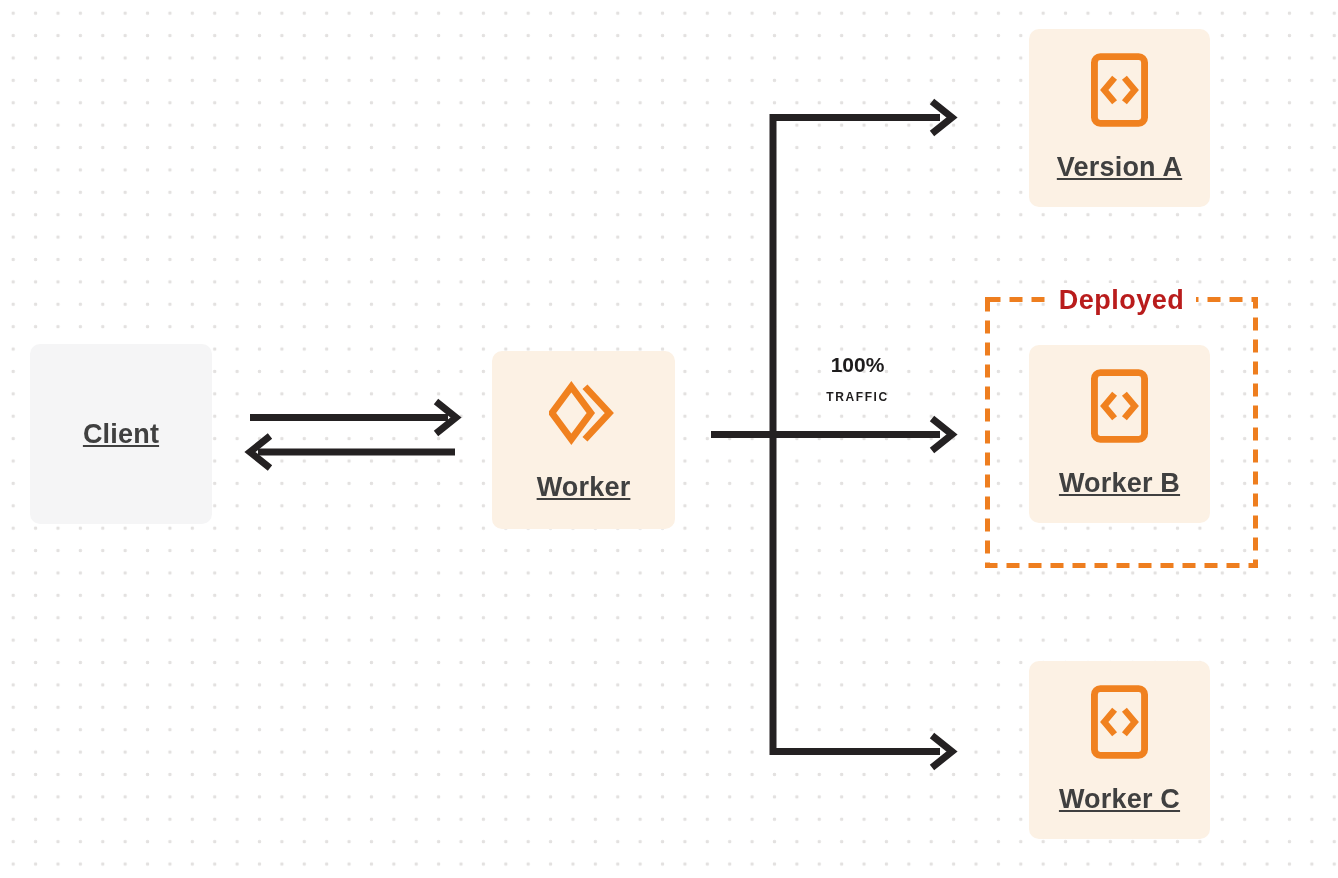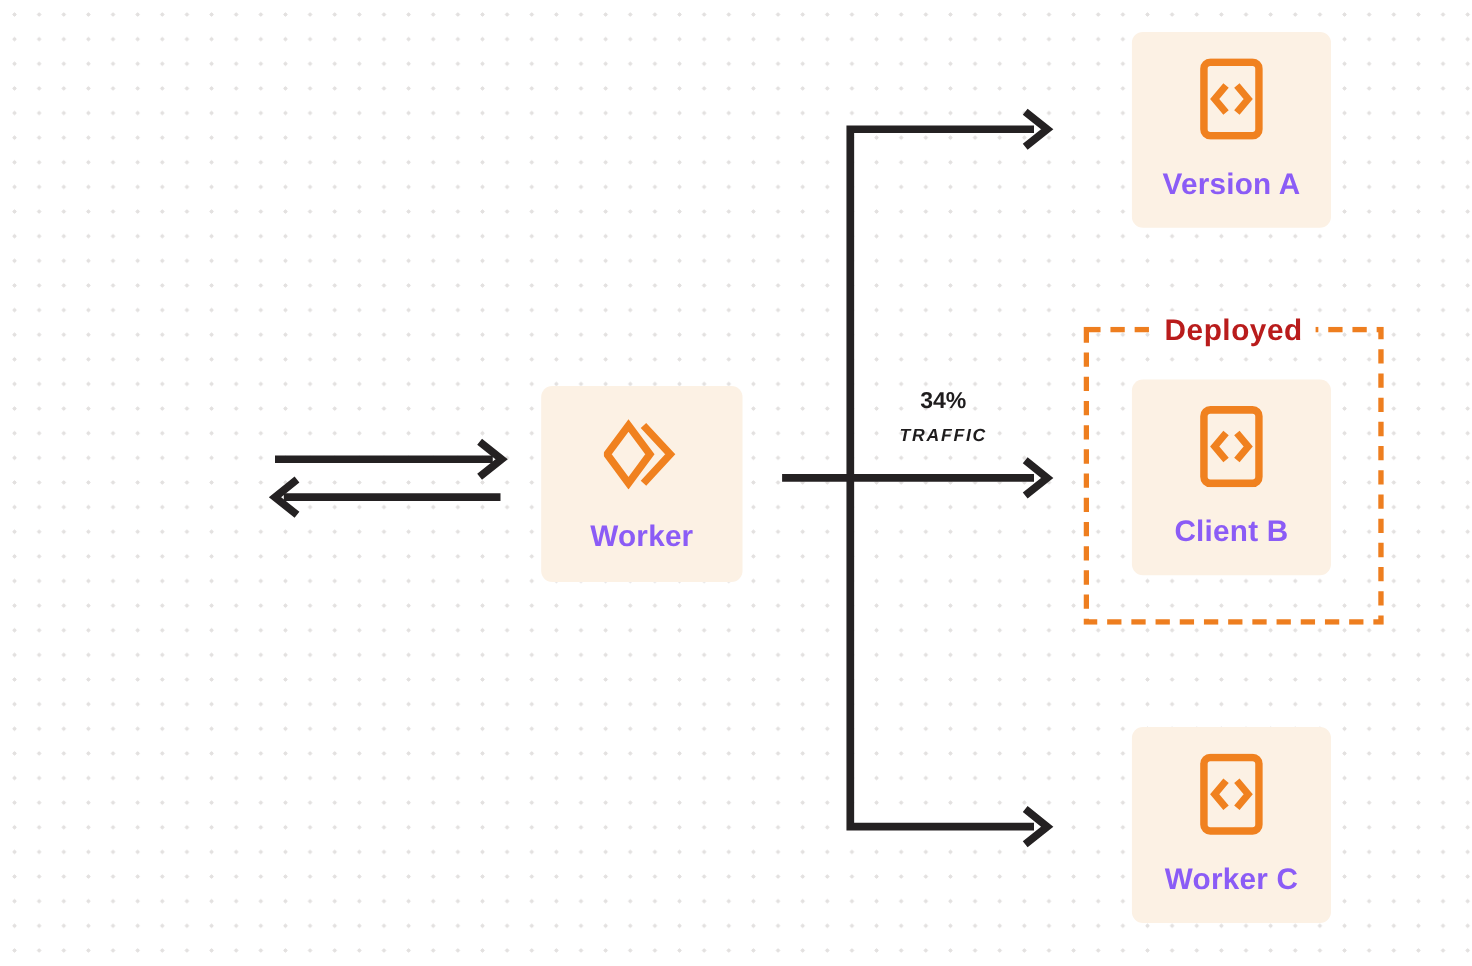--- a/index.html
+++ b/index.html
@@ -15,22 +15,22 @@
   }
   .node{
     position:absolute;
     border-radius:10px;
     display:flex;flex-direction:column;align-items:center;
     box-sizing:border-box;
   }
   .node.gray{background:#f5f5f6;justify-content:center;}
   .node.cream{background:#fcf1e4;}
   .node-label{
-    font-weight:700;font-size:27px;color:#8b5cf6;line-height:32px;
-    letter-spacing:.2px;white-space:nowrap;
+    font-weight:700;font-size:27px;color:#404040;line-height:32px;
+    letter-spacing:.2px;white-space:nowrap;text-decoration:underline;
   }
   .worker-node{padding-top:30px;}
   .worker-node .node-label{margin-top:26px;}
   .version-node{padding-top:24px;}
   .version-node .node-label{margin-top:24px;}
   svg.connectors{position:absolute;left:0;top:0;pointer-events:none;}
   .ln{fill:none;stroke:#242122;stroke-width:7;stroke-linejoin:miter;stroke-linecap:butt;}
   .deployed-rect{position:absolute;left:985px;top:297px;}
   .deployed-label-wrap{
     position:absolute;left:985px;top:283px;width:273px;height:34px;
@@ -39,21 +39,21 @@
   .deployed-label{
     background:#ffffff;padding:0 12px;
     font-weight:700;font-size:27px;color:#b91c1c;letter-spacing:.5px;
     line-height:34px;white-space:nowrap;
   }
   .traffic-label{
     position:absolute;left:785px;top:351px;width:145px;
     text-align:center;color:#1e1c1d;font-weight:700;
   }
   .traffic-label .t1{font-size:21px;line-height:28px;}
-  .traffic-label .t2{font-size:16px;line-height:36px;letter-spacing:1.6px;font-style:italic;}
+  .traffic-label .t2{font-size:12px;line-height:36px;letter-spacing:1.6px;}
   .icon-svg{display:block;}
 </style>
 </head>
 <body>
 
 <div class="canvas">
 
   <svg class="connectors" width="1338" height="878" viewBox="0 0 1338 878">
 
     <path class="ln" d="M250,417.5 H448"></path>
@@ -64,24 +64,27 @@
 
     <path class="ln" d="M940,751.5 H773 V117.5 H940"></path>
     <polyline class="ln" points="932,101.5 952,117.5 932,133.5"></polyline>
     <polyline class="ln" points="932,735.5 952,751.5 932,767.5"></polyline>
 
     <path class="ln" d="M711,434.5 H940"></path>
     <polyline class="ln" points="932,418.5 952,434.5 932,450.5"></polyline>
   </svg>
 
   <div class="traffic-label">
-    <div class="t1">34%</div>
+    <div class="t1">100%</div>
     <div class="t2">TRAFFIC</div>
   </div>
 
+  <div class="node gray" style="left:30px;top:344px;width:182px;height:180px">
+    <div class="node-label">Client</div>
+  </div>
 
   <div class="node cream worker-node" style="left:492px;top:351px;width:183px;height:178px">
     <svg class="icon-svg" width="70" height="64" viewBox="0 0 72 64">
       <path d="M23 5 L43 32 L23 59 L3 32 Z" fill="none" stroke="#F0811F" stroke-width="7" stroke-linejoin="miter"></path>
       <path d="M37 5 L62 32 L37 59" fill="none" stroke="#F0811F" stroke-width="7" stroke-linejoin="miter"></path>
     </svg>
     <div class="node-label">Worker</div>
   </div>
 
   <div class="node cream version-node" style="left:1029px;top:29px;width:181px;height:178px">
@@ -99,21 +102,21 @@
   <div class="deployed-label-wrap">
     <span class="deployed-label">Deployed</span>
   </div>
 
   <div class="node cream version-node" style="left:1029px;top:345px;width:181px;height:178px">
     <svg class="icon-svg" width="57" height="74" viewBox="0 0 58 75">
       <rect x="3.5" y="3.5" width="51" height="68" rx="6" fill="none" stroke="#F0811F" stroke-width="7"></rect>
       <path d="M24 25 L13.5 37.5 L24 50" fill="none" stroke="#F0811F" stroke-width="6.5" stroke-linejoin="miter"></path>
       <path d="M34 25 L44.5 37.5 L34 50" fill="none" stroke="#F0811F" stroke-width="6.5" stroke-linejoin="miter"></path>
     </svg>
-    <div class="node-label">Client B</div>
+    <div class="node-label">Worker B</div>
   </div>
 
   <div class="node cream version-node" style="left:1029px;top:661px;width:181px;height:178px">
     <svg class="icon-svg" width="57" height="74" viewBox="0 0 58 75">
       <rect x="3.5" y="3.5" width="51" height="68" rx="6" fill="none" stroke="#F0811F" stroke-width="7"></rect>
       <path d="M24 25 L13.5 37.5 L24 50" fill="none" stroke="#F0811F" stroke-width="6.5" stroke-linejoin="miter"></path>
       <path d="M34 25 L44.5 37.5 L34 50" fill="none" stroke="#F0811F" stroke-width="6.5" stroke-linejoin="miter"></path>
     </svg>
     <div class="node-label">Worker C</div>
   </div>

